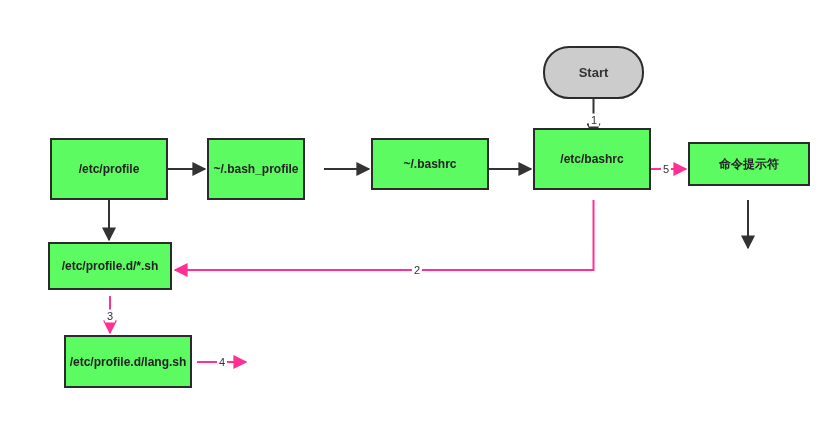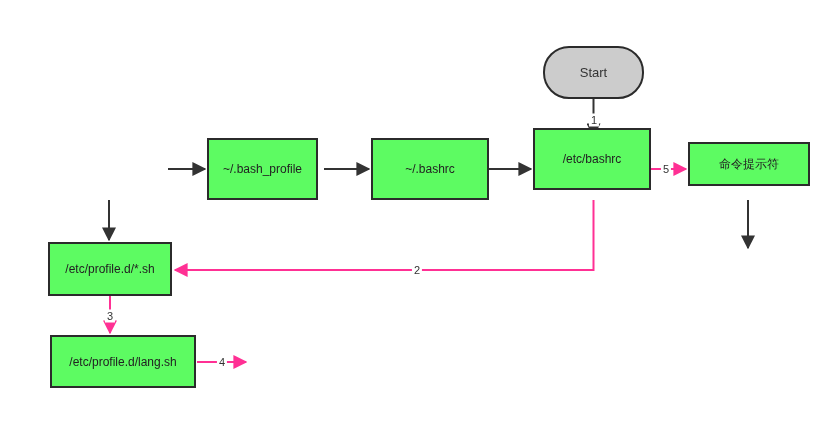--- a/index.html
+++ b/index.html
@@ -23,40 +23,41 @@
   .node {
     position: absolute;
     box-sizing: border-box;
     display: flex;
     align-items: center;
     justify-content: center;
     text-align: center;
     font-size: 12px;
     color: #222222;
     border: 2px solid #2b2b2b;
+    font-weight: bold;
   }
   .proc {
     background: #5dfb62;
   }
   .terminal {
     background: #cccccc;
     border-radius: 26px;
     font-size: 13px;
     color: #333333;
   }
   
   .n-etc-profile   { left: 50px;  top: 138px; width: 118px; height: 62px; }
-  .n-bash-profile  { left: 207px; top: 138px; width: 111px; height: 62px; }
-  .n-bashrc        { left: 371px; top: 138px; width: 118px; height: 62px; }
+  .n-bash-profile  { left: 207px; top: 138px; width: 98px; height: 62px; }
+  .n-bashrc        { left: 371px; top: 138px; width: 118px; height: 52px; }
   .n-etc-bashrc    { left: 533px; top: 128px; width: 118px; height: 62px; }
   .n-prompt        { left: 688px; top: 142px; width: 122px; height: 44px; }
   .n-start         { left: 543px; top: 46px;  width: 101px; height: 53px; }
   .n-end           { left: 699px; top: 250px; width: 99px;  height: 50px; }
-  .n-profile-d     { left: 48px;  top: 242px; width: 124px; height: 54px; }
-  .n-lang-sh       { left: 50px;  top: 335px; width: 146px; height: 53px; }
+  .n-profile-d     { left: 48px;  top: 242px; width: 124px; height: 48px; }
+  .n-lang-sh       { left: 64px;  top: 335px; width: 128px; height: 53px; }
   .n-i18n          { left: 248px; top: 336px; width: 147px; height: 53px; }
 
   .edge-label {
     position: absolute;
     transform: translate(-50%, -50%);
     font-size: 11px;
     line-height: 1;
     color: #333333;
     background: #ffffff;
     padding: 1px 2px;
@@ -90,20 +91,21 @@
     <path d="M109,200 L109,240" stroke="#333333" stroke-width="2" fill="none" marker-end="url(#arrow-black)"></path>
 
     <path d="M651,169 L686,169" stroke="#ff3094" stroke-width="2" fill="none" marker-end="url(#arrow-pink)"></path>
     <path d="M593.5,200 L593.5,270 L175,270" stroke="#ff3094" stroke-width="2" fill="none" marker-end="url(#arrow-pink)"></path>
     <path d="M110,296 L110,333" stroke="#ff3094" stroke-width="2" fill="none" marker-end="url(#arrow-pink)"></path>
     <path d="M197,362 L246,362" stroke="#ff3094" stroke-width="2" fill="none" marker-end="url(#arrow-pink)"></path>
   </svg>
 
   <div class="node terminal n-start">Start</div>
 
+  <div class="node proc n-etc-profile">/etc/profile</div>
 
   <div class="node proc n-bash-profile">~/.bash_profile</div>
 
   <div class="node proc n-bashrc">~/.bashrc</div>
 
   <div class="node proc n-etc-bashrc">/etc/bashrc</div>
 
   <div class="node proc n-prompt">命令提示符</div>
 
 

